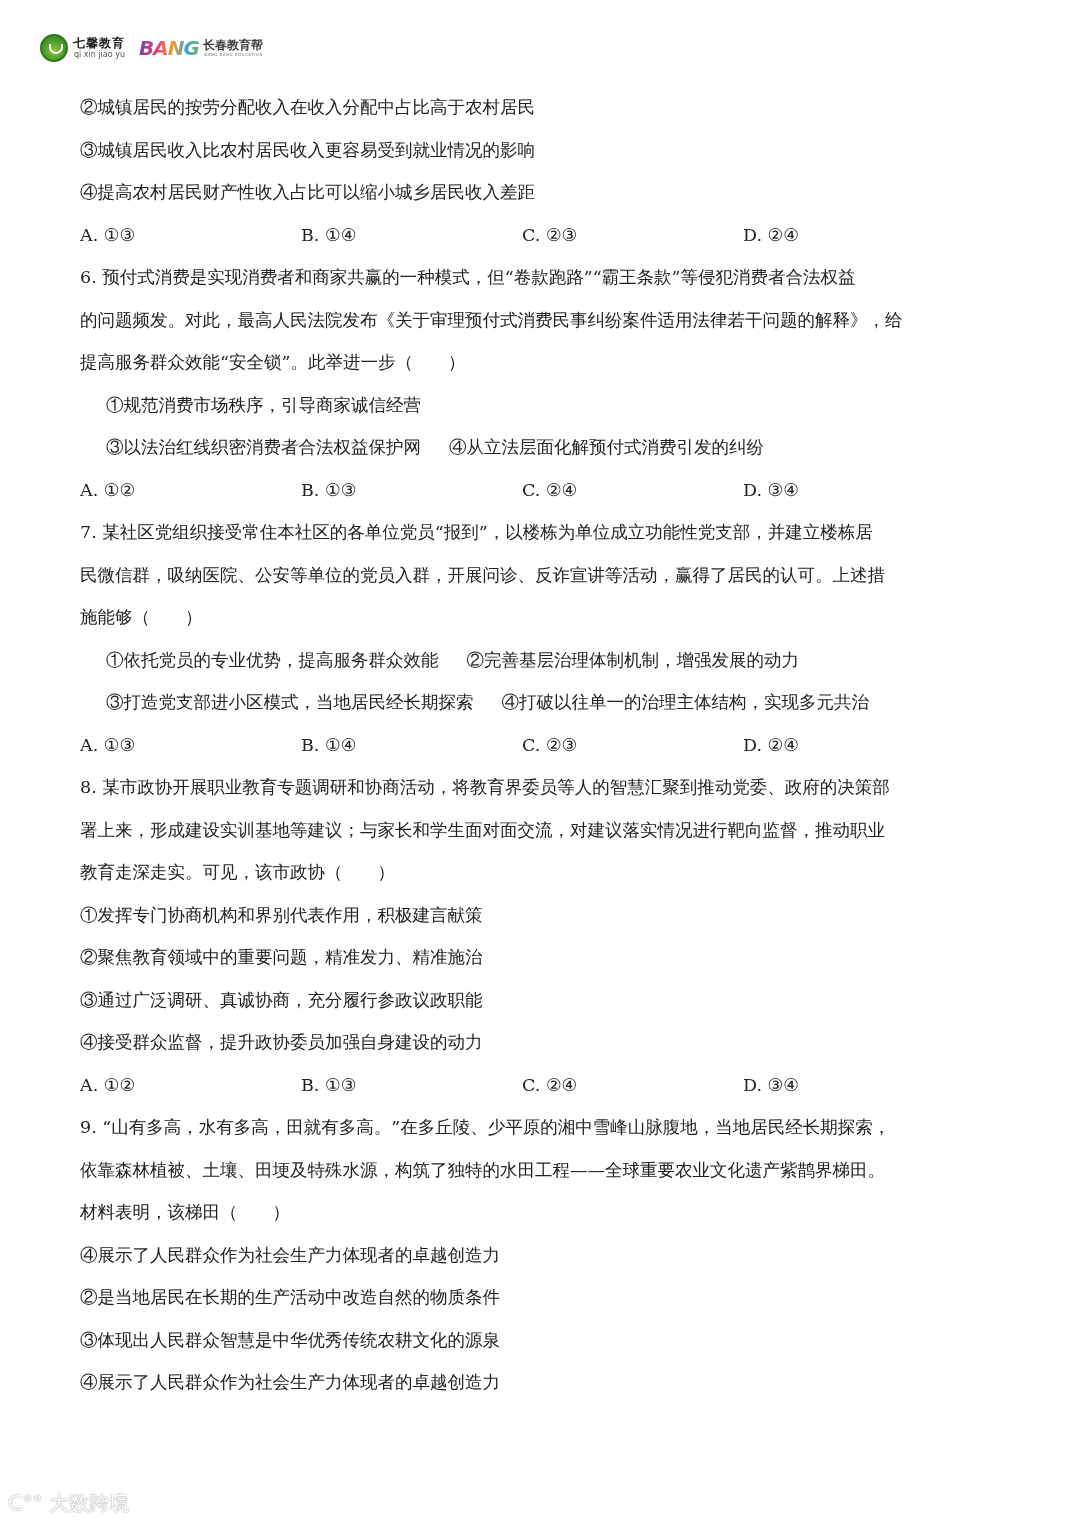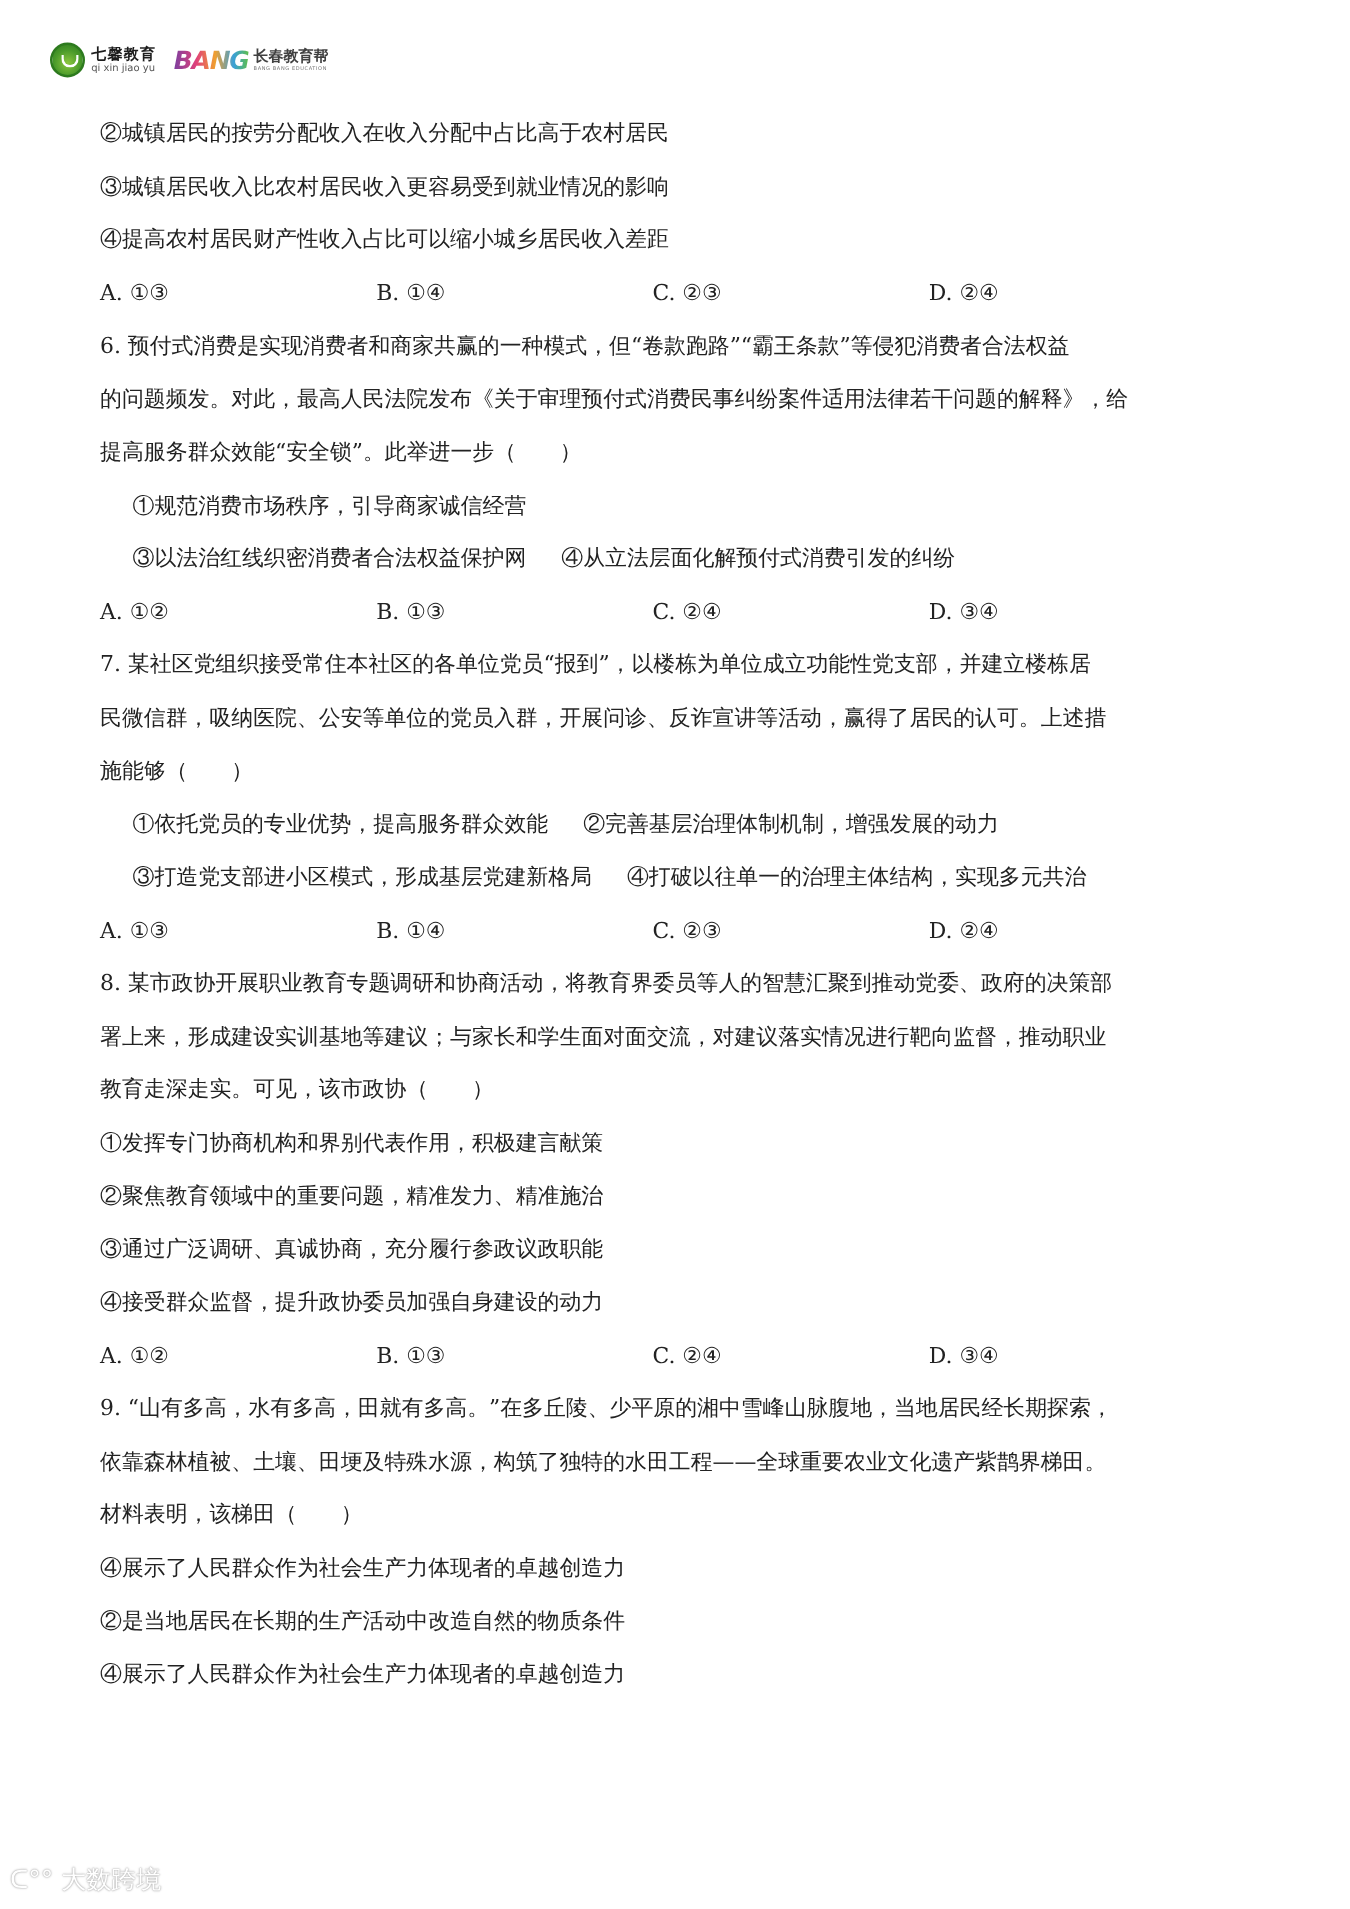--- a/index.html
+++ b/index.html
@@ -1,21 +1,21 @@
 <!DOCTYPE html>
 <html><head>
 <meta charset="utf-8">
 <style>
   html, body { margin: 0; padding: 0; background: #ffffff; }
   body {
     width: 1080px; height: 1527px; position: relative; overflow: hidden;
     font-family: "DejaVu Serif", "Liberation Serif", serif;
     color: #222222;
   }
-  .header { position: absolute; left: 40px; top: 28px; height: 40px; display: flex; align-items: center; }
+  .header { position: absolute; left: 40px; top: 28px; height: 40px; display: flex; align-items: center; text-align: right; }
   .logo1 { display: flex; align-items: center; }
   .logo1-circle {
     width: 28px; height: 28px; border-radius: 50%;
     background: radial-gradient(circle at 50% 60%, #8cc63f 0%, #4a9a2a 55%, #2d7a1e 100%);
     border: 2px solid #2d7a1e; box-sizing: border-box; position: relative;
   }
   .logo1-circle::after {
     content: ""; position: absolute; left: 7px; top: 8px; width: 10px; height: 8px;
     border: 2px solid #ffffff; border-top: none; border-radius: 0 0 8px 8px;
   }
@@ -101,21 +101,21 @@
 
   <div>
     <div class="line">7. 某社区党组织接受常住本社区的各单位党员“报到”，以楼栋为单位成立功能性党支部，并建立楼栋居</div>
     <div class="line">民微信群，吸纳医院、公安等单位的党员入群，开展问诊、反诈宣讲等活动，赢得了居民的认可。上述措</div>
     <div class="line">施能够（　　）</div>
     <div class="line pair">
       <span>①依托党员的专业优势，提高服务群众效能</span>
       <span class="gap1">②完善基层治理体制机制，增强发展的动力</span>
     </div>
     <div class="line pair">
-      <span>③打造党支部进小区模式，形成基层党建新格局</span>
+      <span>③打造党支部进小区模式，当地居民经长期探索</span>
       <span class="gap1">④打破以往单一的治理主体结构，实现多元共治</span>
     </div>
     <div class="line answers">
       <span>A. ①③</span>
       <span>B. ①④</span>
       <span>C. ②③</span>
       <span>D. ②④</span>
     </div>
   </div>
 
@@ -134,20 +134,21 @@
       <span>D. ③④</span>
     </div>
   </div>
 
   <div>
     <div class="line">9. “山有多高，水有多高，田就有多高。”在多丘陵、少平原的湘中雪峰山脉腹地，当地居民经长期探索，</div>
     <div class="line">依靠森林植被、土壤、田埂及特殊水源，构筑了独特的水田工程——全球重要农业文化遗产紫鹊界梯田。</div>
     <div class="line">材料表明，该梯田（　　）</div>
     <div class="line">④展示了人民群众作为社会生产力体现者的卓越创造力</div>
     <div class="line">②是当地居民在长期的生产活动中改造自然的物质条件</div>
+    <div class="line">③体现出人民群众智慧是中华优秀传统农耕文化的源泉</div>
     <div class="line">④展示了人民群众作为社会生产力体现者的卓越创造力</div>
   </div>
 </div>
 
 <div class="watermark">
   <span>ᑕ°°</span>
   <span>大数跨境</span>
 </div>
 
 </body></html>

